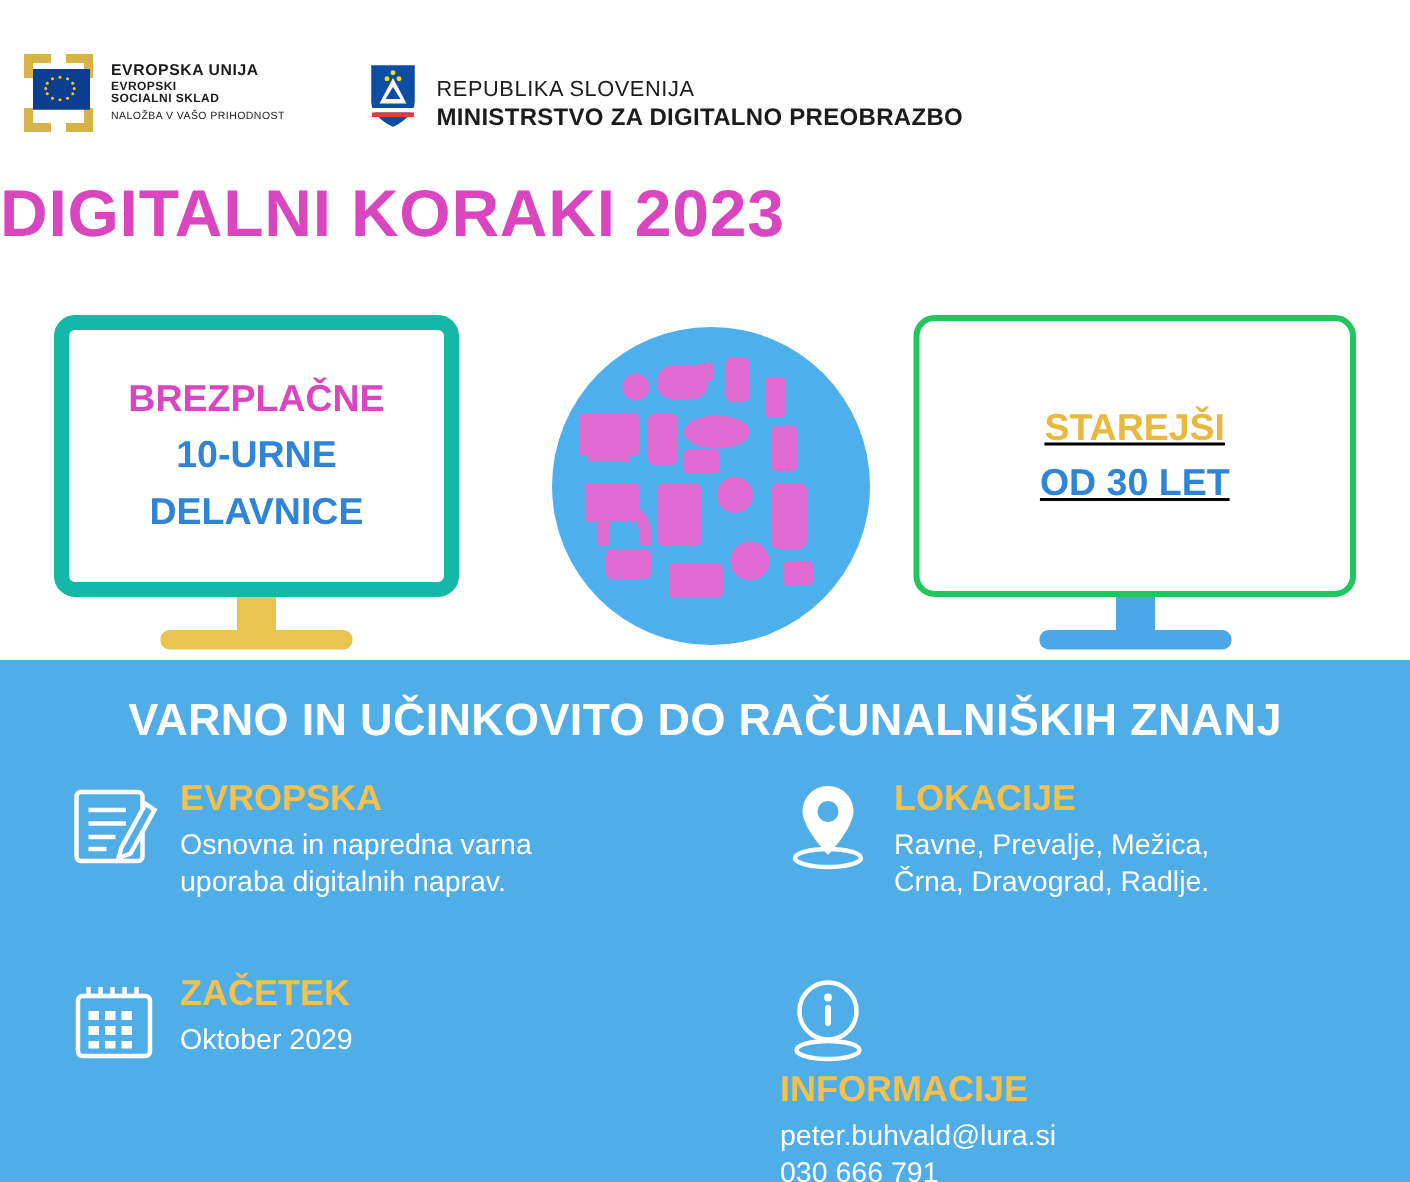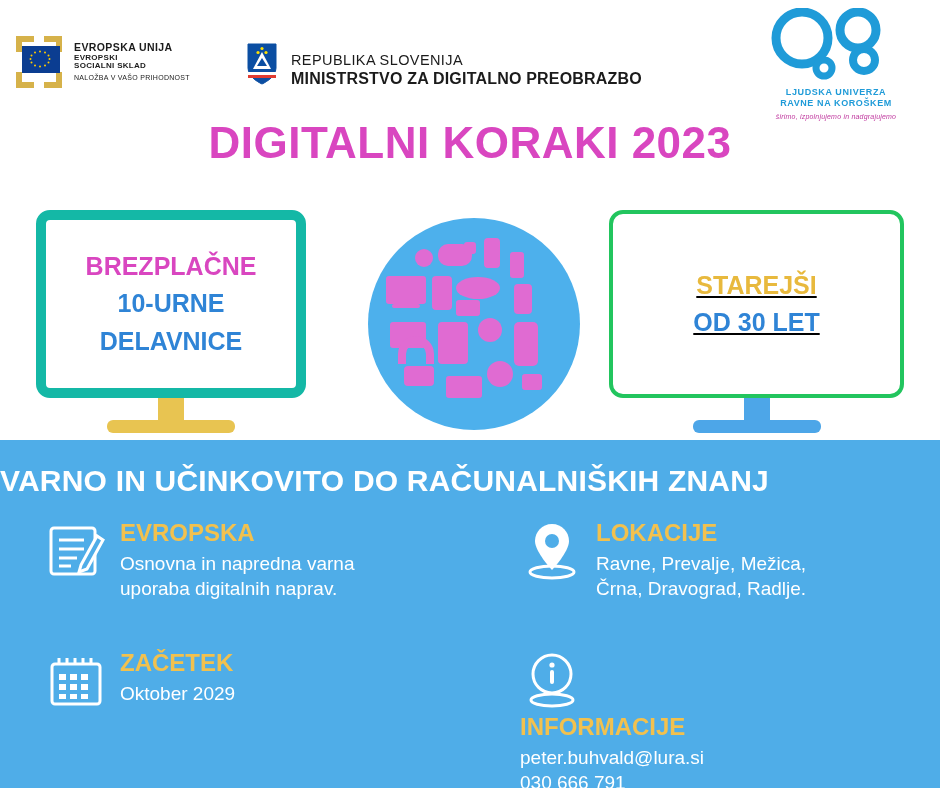--- a/index.html
+++ b/index.html
@@ -31,21 +31,21 @@
   .rs-t1{font-size:14.5px;color:#1b1b1b;letter-spacing:.4px;}
   .rs-t2{font-size:16px;font-weight:bold;color:#1b1b1b;letter-spacing:.2px;}
 
   .lura-logo{position:absolute;right:14px;top:8px;width:180px;text-align:center;}
   .lura-mark{width:180px;height:78px;display:block;}
   .lura-t1{font-size:9px;font-weight:bold;color:#1f9bd8;letter-spacing:.6px;line-height:1.25;margin-top:1px;}
   .lura-t2{font-size:7px;color:#c0399f;font-style:italic;margin-top:3px;letter-spacing:.2px;}
 
   
   .title{
-    position:absolute;top:118px;left:0;width:940px;text-align:center;
+    position:absolute;top:118px;left:0;width:940px;text-align:left;
     font-size:44px;font-weight:bold;color:#d946c0;letter-spacing:.5px;
   }
 
   
   .mid{position:absolute;top:200px;left:0;width:940px;height:240px;}
 
   .monitor{position:absolute;}
   .monitor .screen{
     border-radius:14px;background:#fff;display:flex;flex-direction:column;
     align-items:center;justify-content:center;box-sizing:border-box;
@@ -69,21 +69,21 @@
   .gold{color:#e8b93d;}
 
   .circle-img{
     position:absolute;left:368px;top:18px;width:212px;height:212px;border-radius:50%;
     background:#4db0ec;overflow:hidden;
   }
 
   
   .panel{position:absolute;left:0;top:440px;width:940px;height:348px;background:#4fade8;}
   .panel-title{
-    position:absolute;top:24px;left:0;width:940px;
+    position:absolute;top:24px;left:0;width:940px;text-align:center;
     font-size:30px;font-weight:bold;color:#ffffff;letter-spacing:.2px;
   }
 
   .info-grid{position:absolute;top:78px;left:0;width:940px;}
   .cell{position:absolute;display:flex;align-items:flex-start;}
   .cell .ico{flex:0 0 64px;width:64px;height:64px;margin-right:12px;}
   .cell .txt{padding-top:2px;}
   .cell .h{font-size:24px;font-weight:bold;color:#f2c14e;line-height:1.1;margin-bottom:6px;}
   .cell .p{font-size:19px;color:#ffffff;line-height:1.28;}
 
@@ -146,31 +146,20 @@
         </g>
         <rect x="3" y="30" width="28" height="3" fill="#ffffff"></rect>
         <rect x="3" y="33" width="28" height="3" fill="#e03c31"></rect>
       </svg>
       <div class="rs-text">
         <div class="rs-t1">REPUBLIKA SLOVENIJA</div>
         <div class="rs-t2">MINISTRSTVO ZA DIGITALNO PREOBRAZBO</div>
       </div>
     </div>
 
-    <div class="lura-logo">
-      <svg class="lura-mark" viewBox="0 0 180 78">
-        <circle cx="56" cy="30" r="26" fill="none" stroke="#1f9bd8" stroke-width="9"></circle>
-        <circle cx="112" cy="22" r="18" fill="none" stroke="#1f9bd8" stroke-width="9"></circle>
-        <circle cx="118" cy="52" r="11" fill="none" stroke="#1f9bd8" stroke-width="8"></circle>
-        <circle cx="78" cy="60" r="8" fill="none" stroke="#1f9bd8" stroke-width="7"></circle>
-      </svg>
-      <div class="lura-t1" style="white-space:pre-line;">LJUDSKA UNIVERZA
-RAVNE NA KOROŠKEM</div>
-      <div class="lura-t2">širimo, izpolnjujemo in nadgrajujemo</div>
-    </div>
   </div>
 
   <div class="title">DIGITALNI KORAKI 2023</div>
 
   <div class="mid">
 
     <div class="monitor mon-left">
       <div class="screen">
         <div class="line pink">BREZPLAČNE</div>
         <div class="line blue">10-URNE</div>

